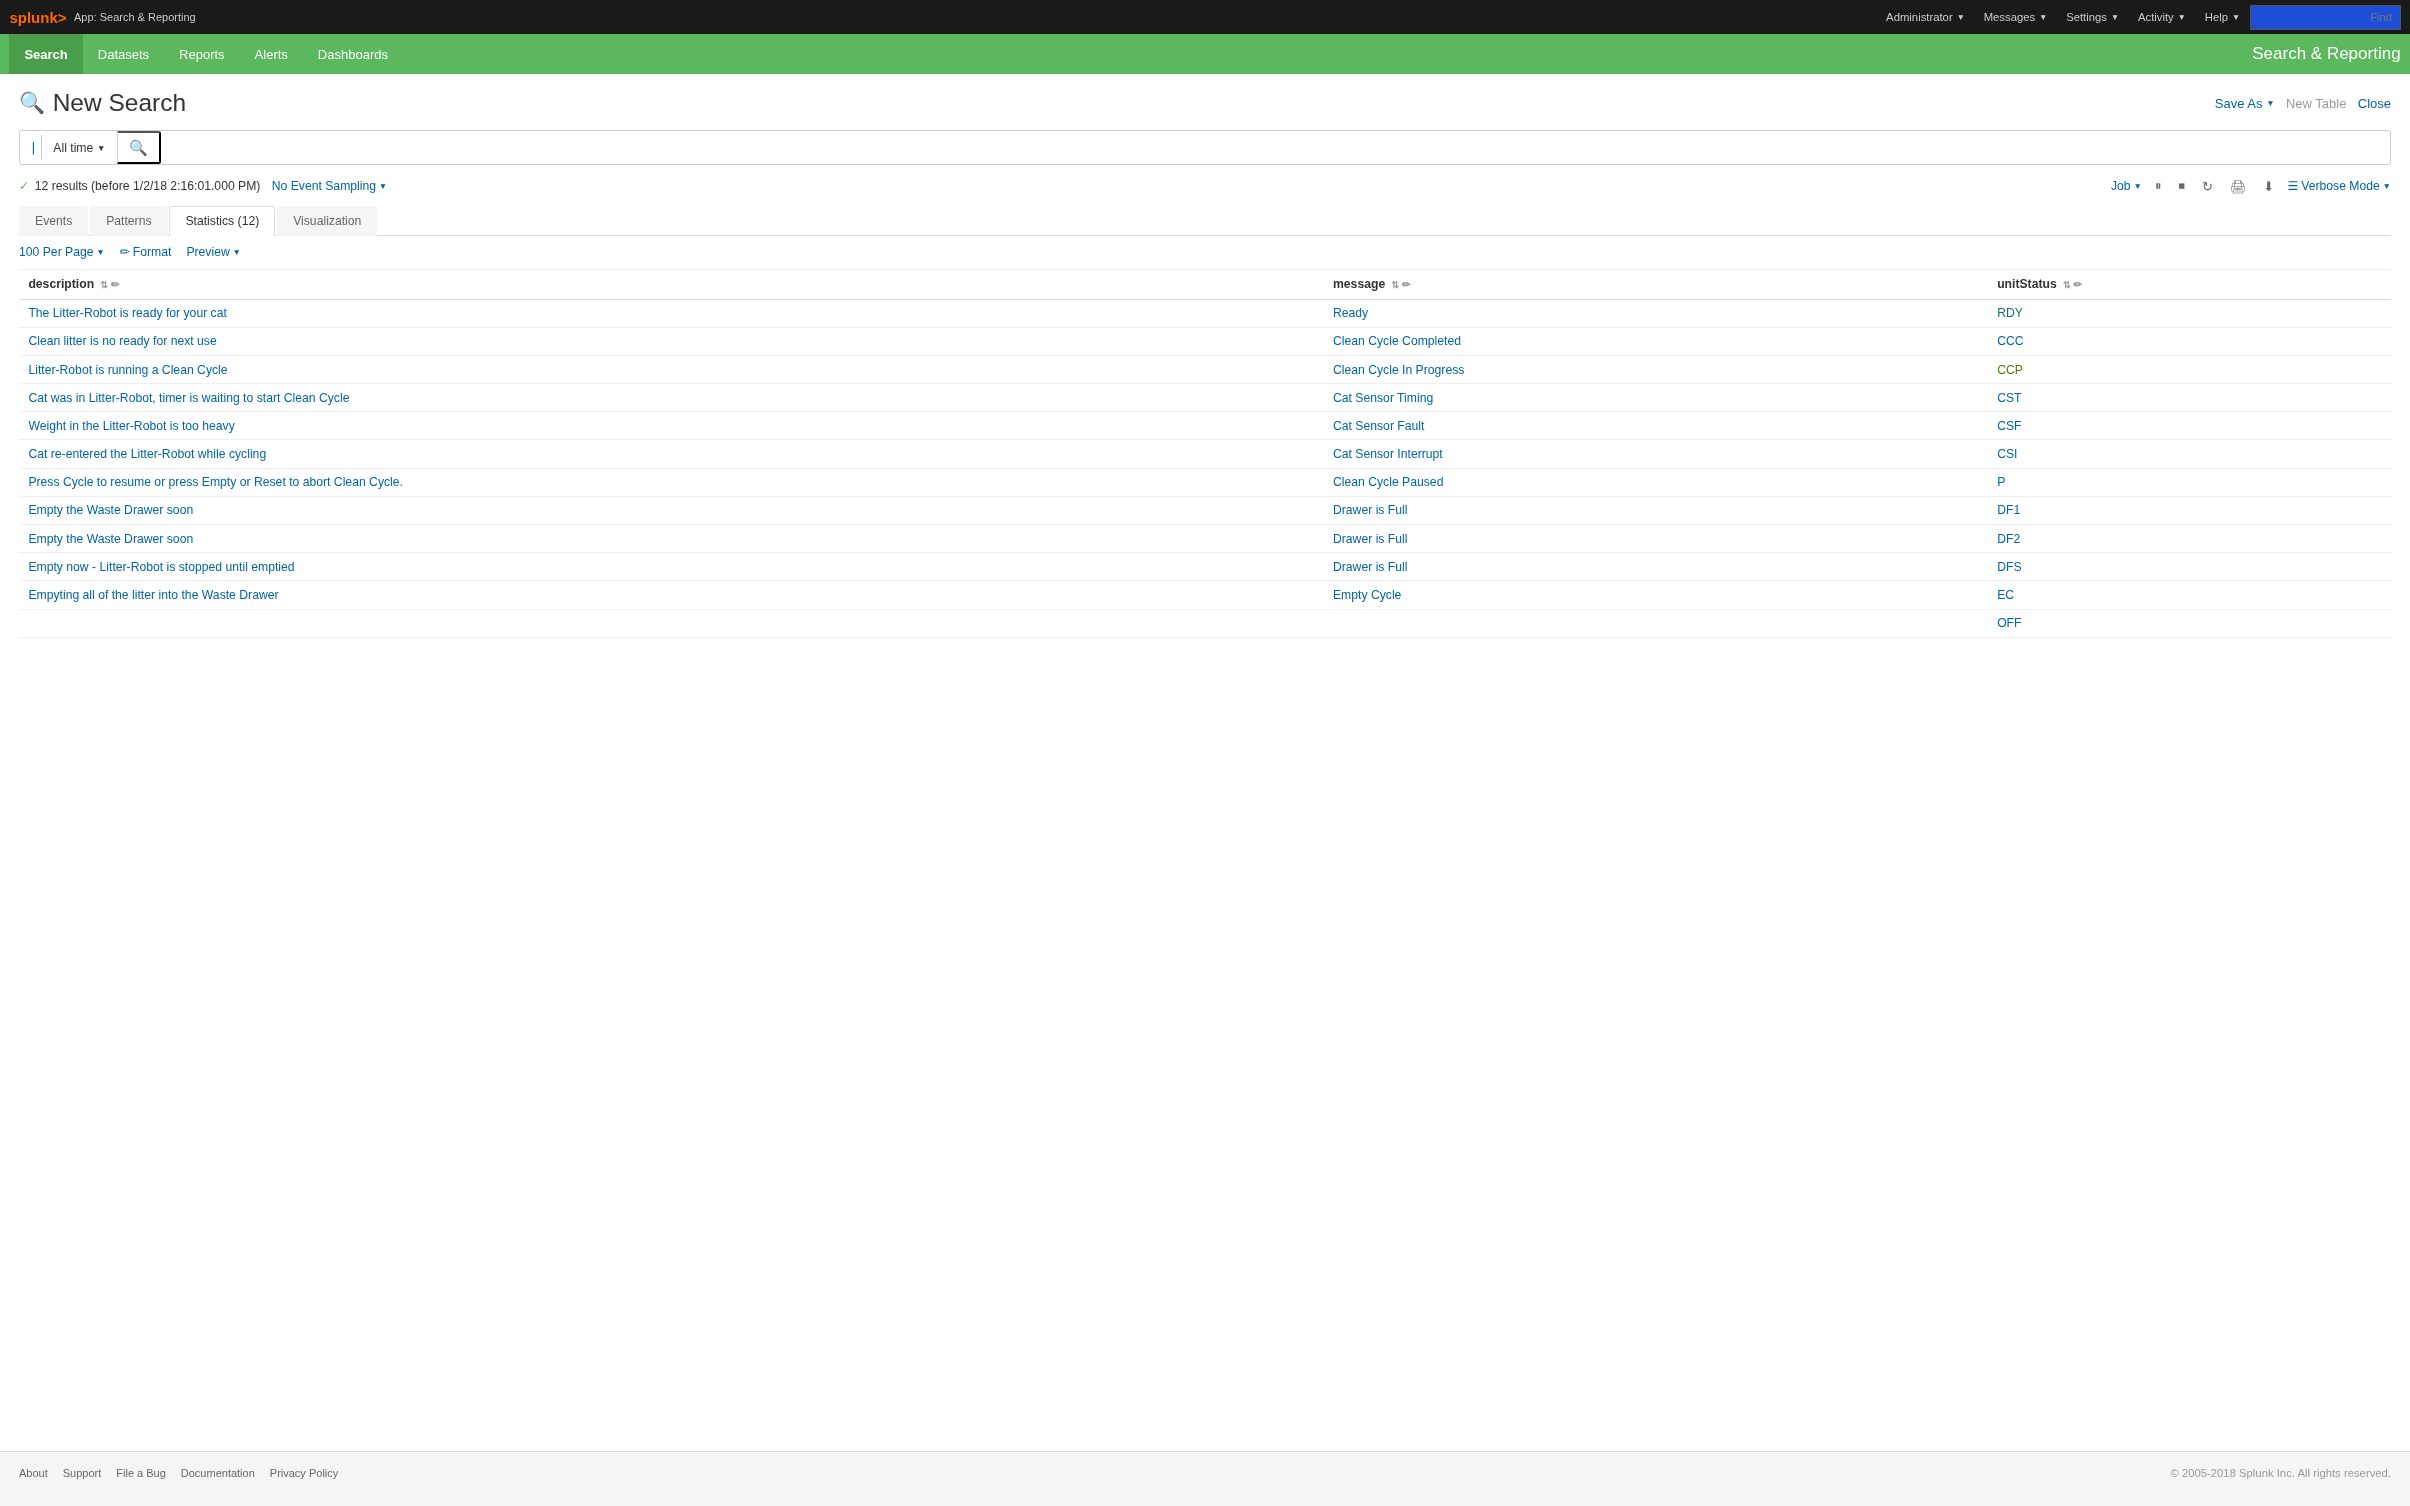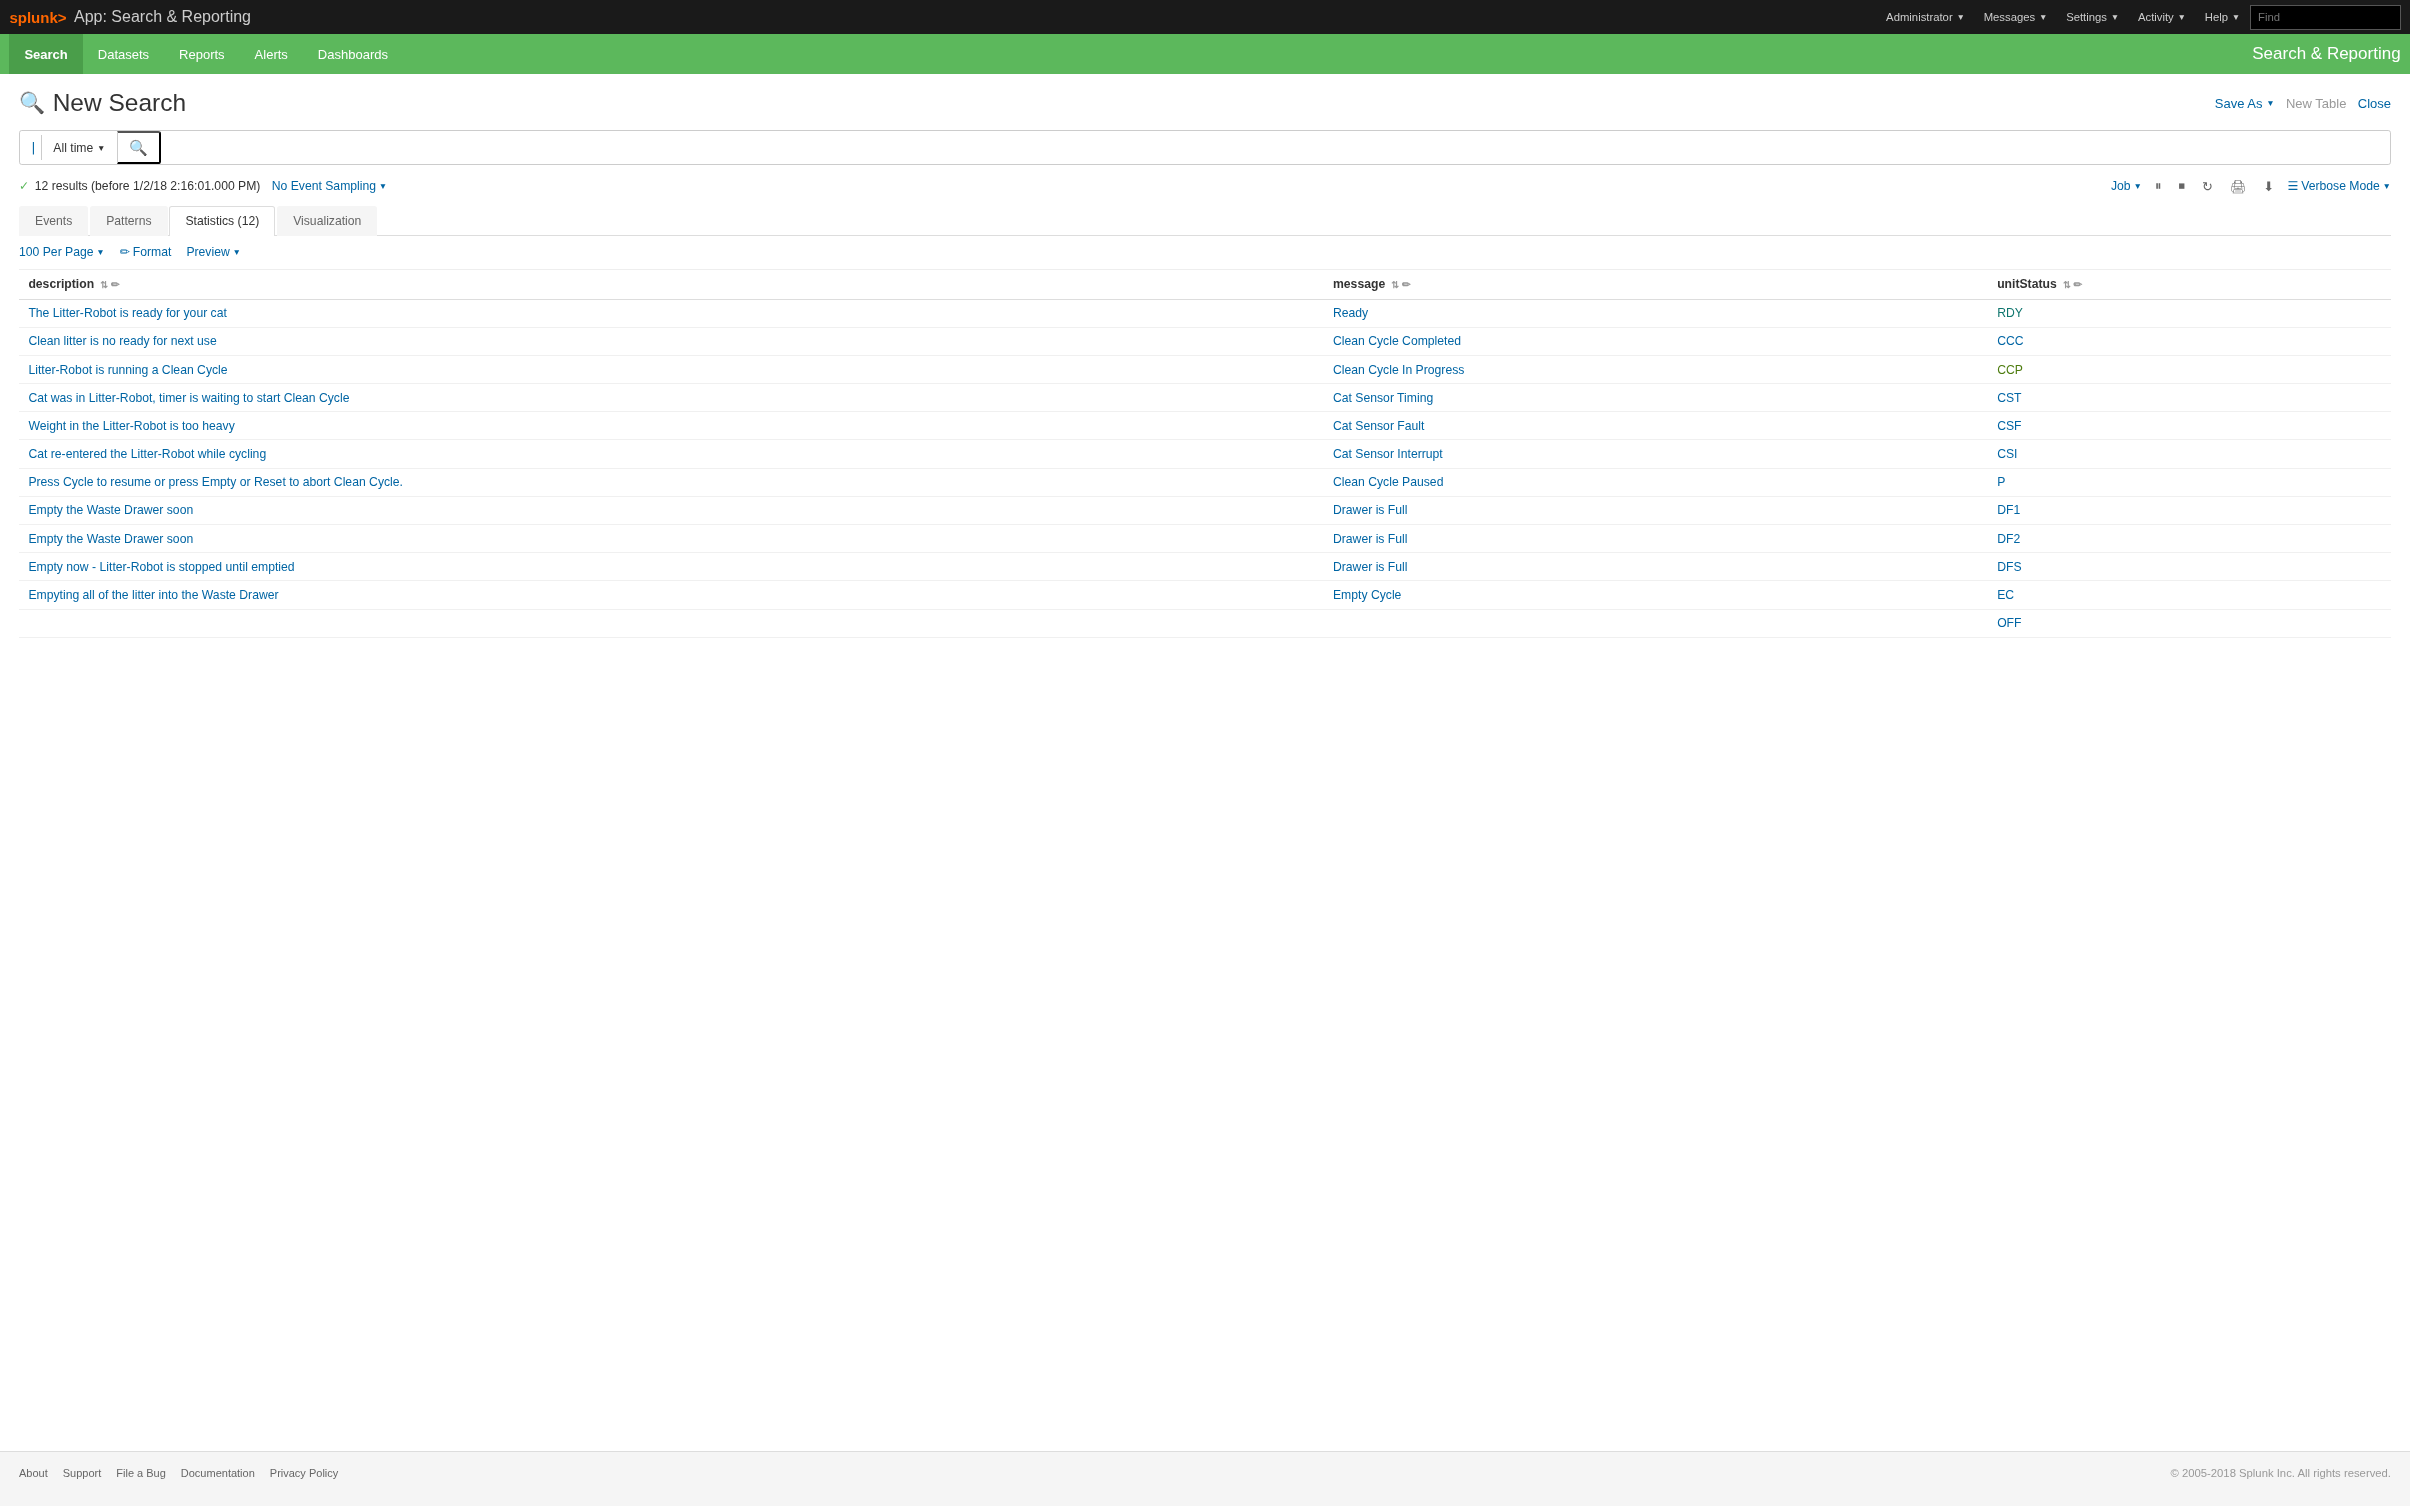--- a/index.html
+++ b/index.html
@@ -16,48 +16,49 @@
     }
     .splunk-logo {
       color: #ff6600;
       font-weight: bold;
       font-size: 15px;
       margin-right: 7.5px;
       white-space: nowrap;
     }
     .app-name {
       color: #ccc;
-      font-size: 16px;
+      font-size: 11px;
       margin-right: auto;
     }
     .top-nav-items {
       display: flex;
       align-items: center;
       gap: 0;
     }
     .top-nav-item {
       color: #ccc;
       font-size: 11.3px;
       padding: 0 9.4px;
       height: 52px;
       display: flex;
       align-items: center;
       cursor: pointer;
       white-space: nowrap;
     }
     .top-nav-item .caret { margin-left: 3.8px; font-size: 8.5px; }
     .find-input {
-      background: #000000;
+      background: #1d4ed8;
       border: 0.9px solid #555;
       color: #fff;
       padding: 2.8px 7.5px;
       font-size: 11.3px;
       width: 151px;
       height: 25px;
       outline: none;
+      text-align: right;
     }
 
     
     .second-bar {
       background: #5cb85c;
       display: flex;
       align-items: center;
       height: 40px;
       padding: 0 9.4px;
     }

